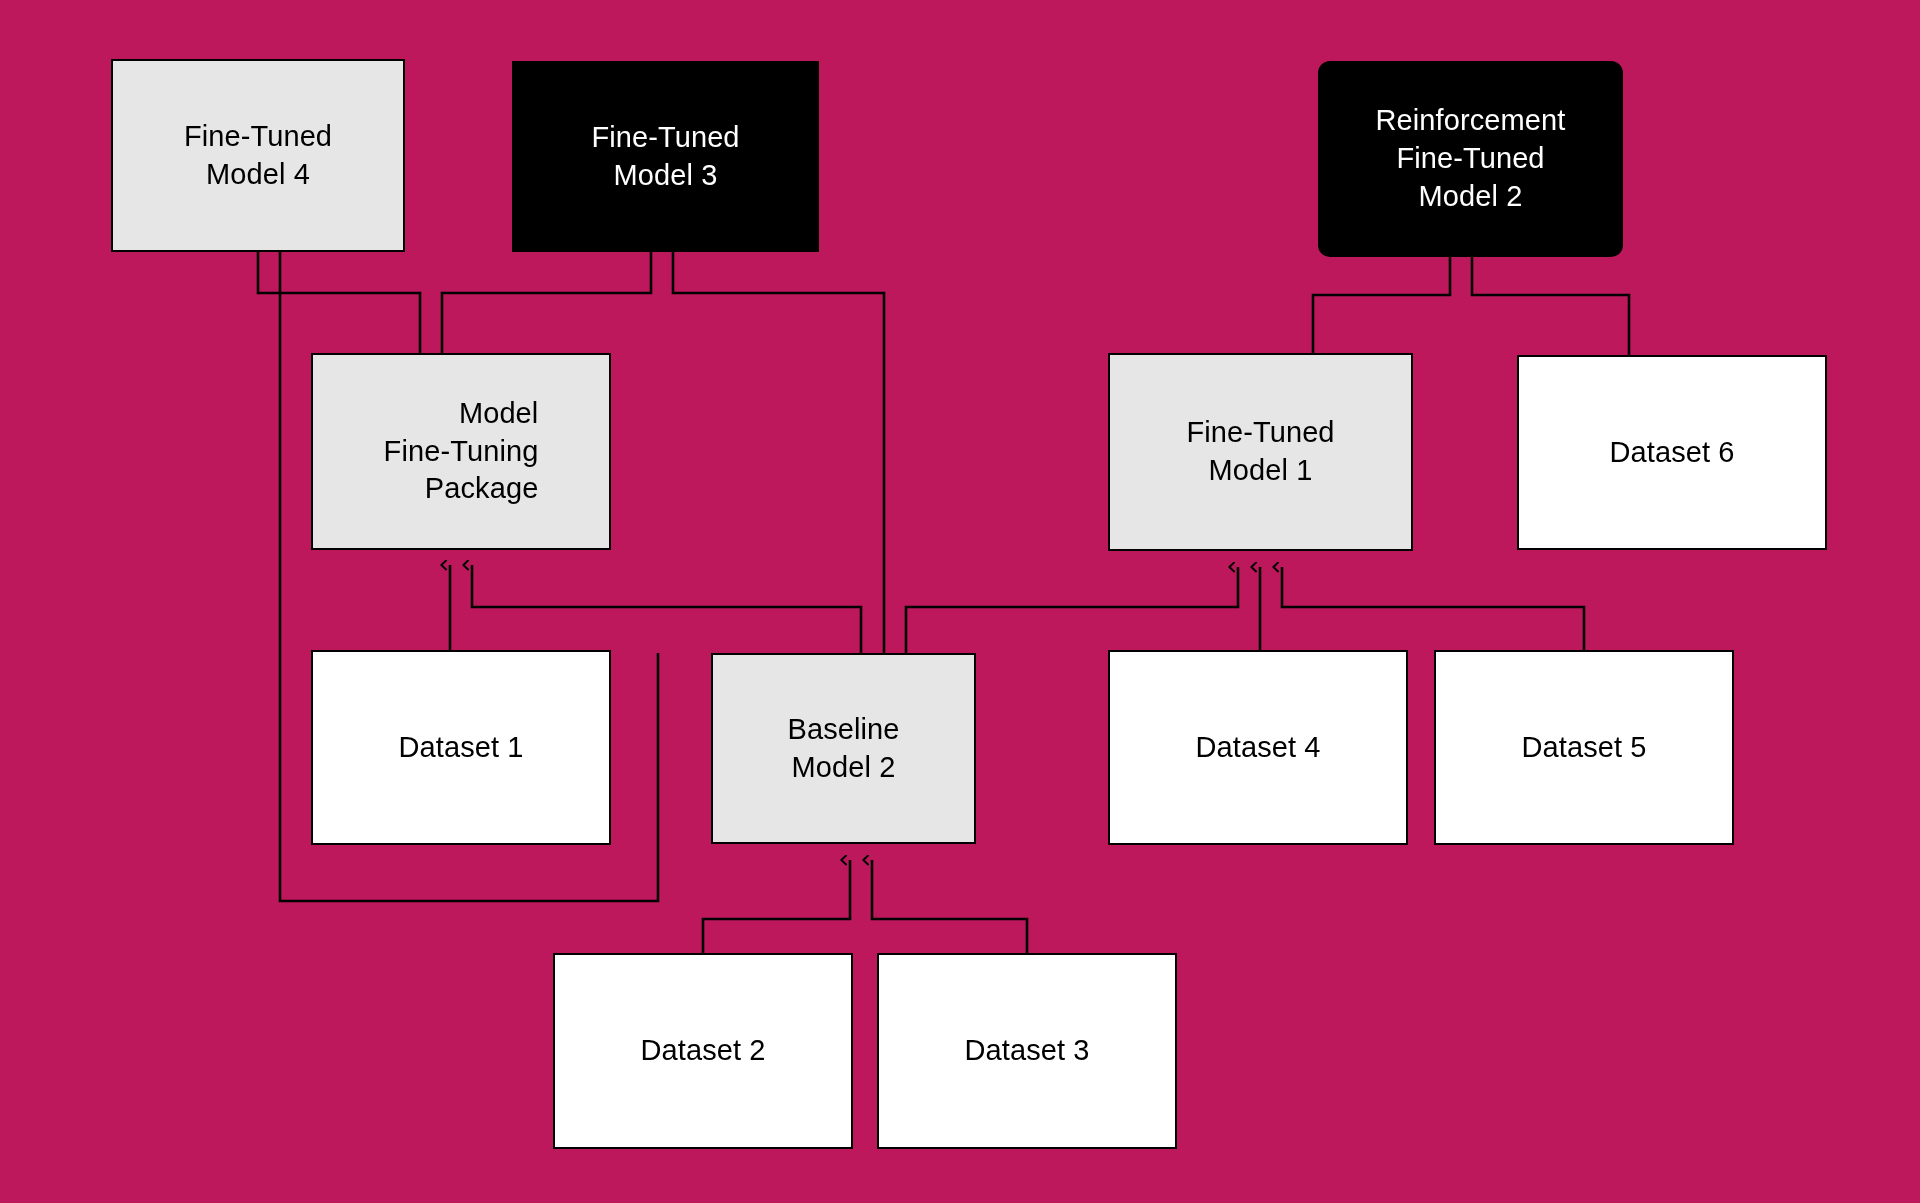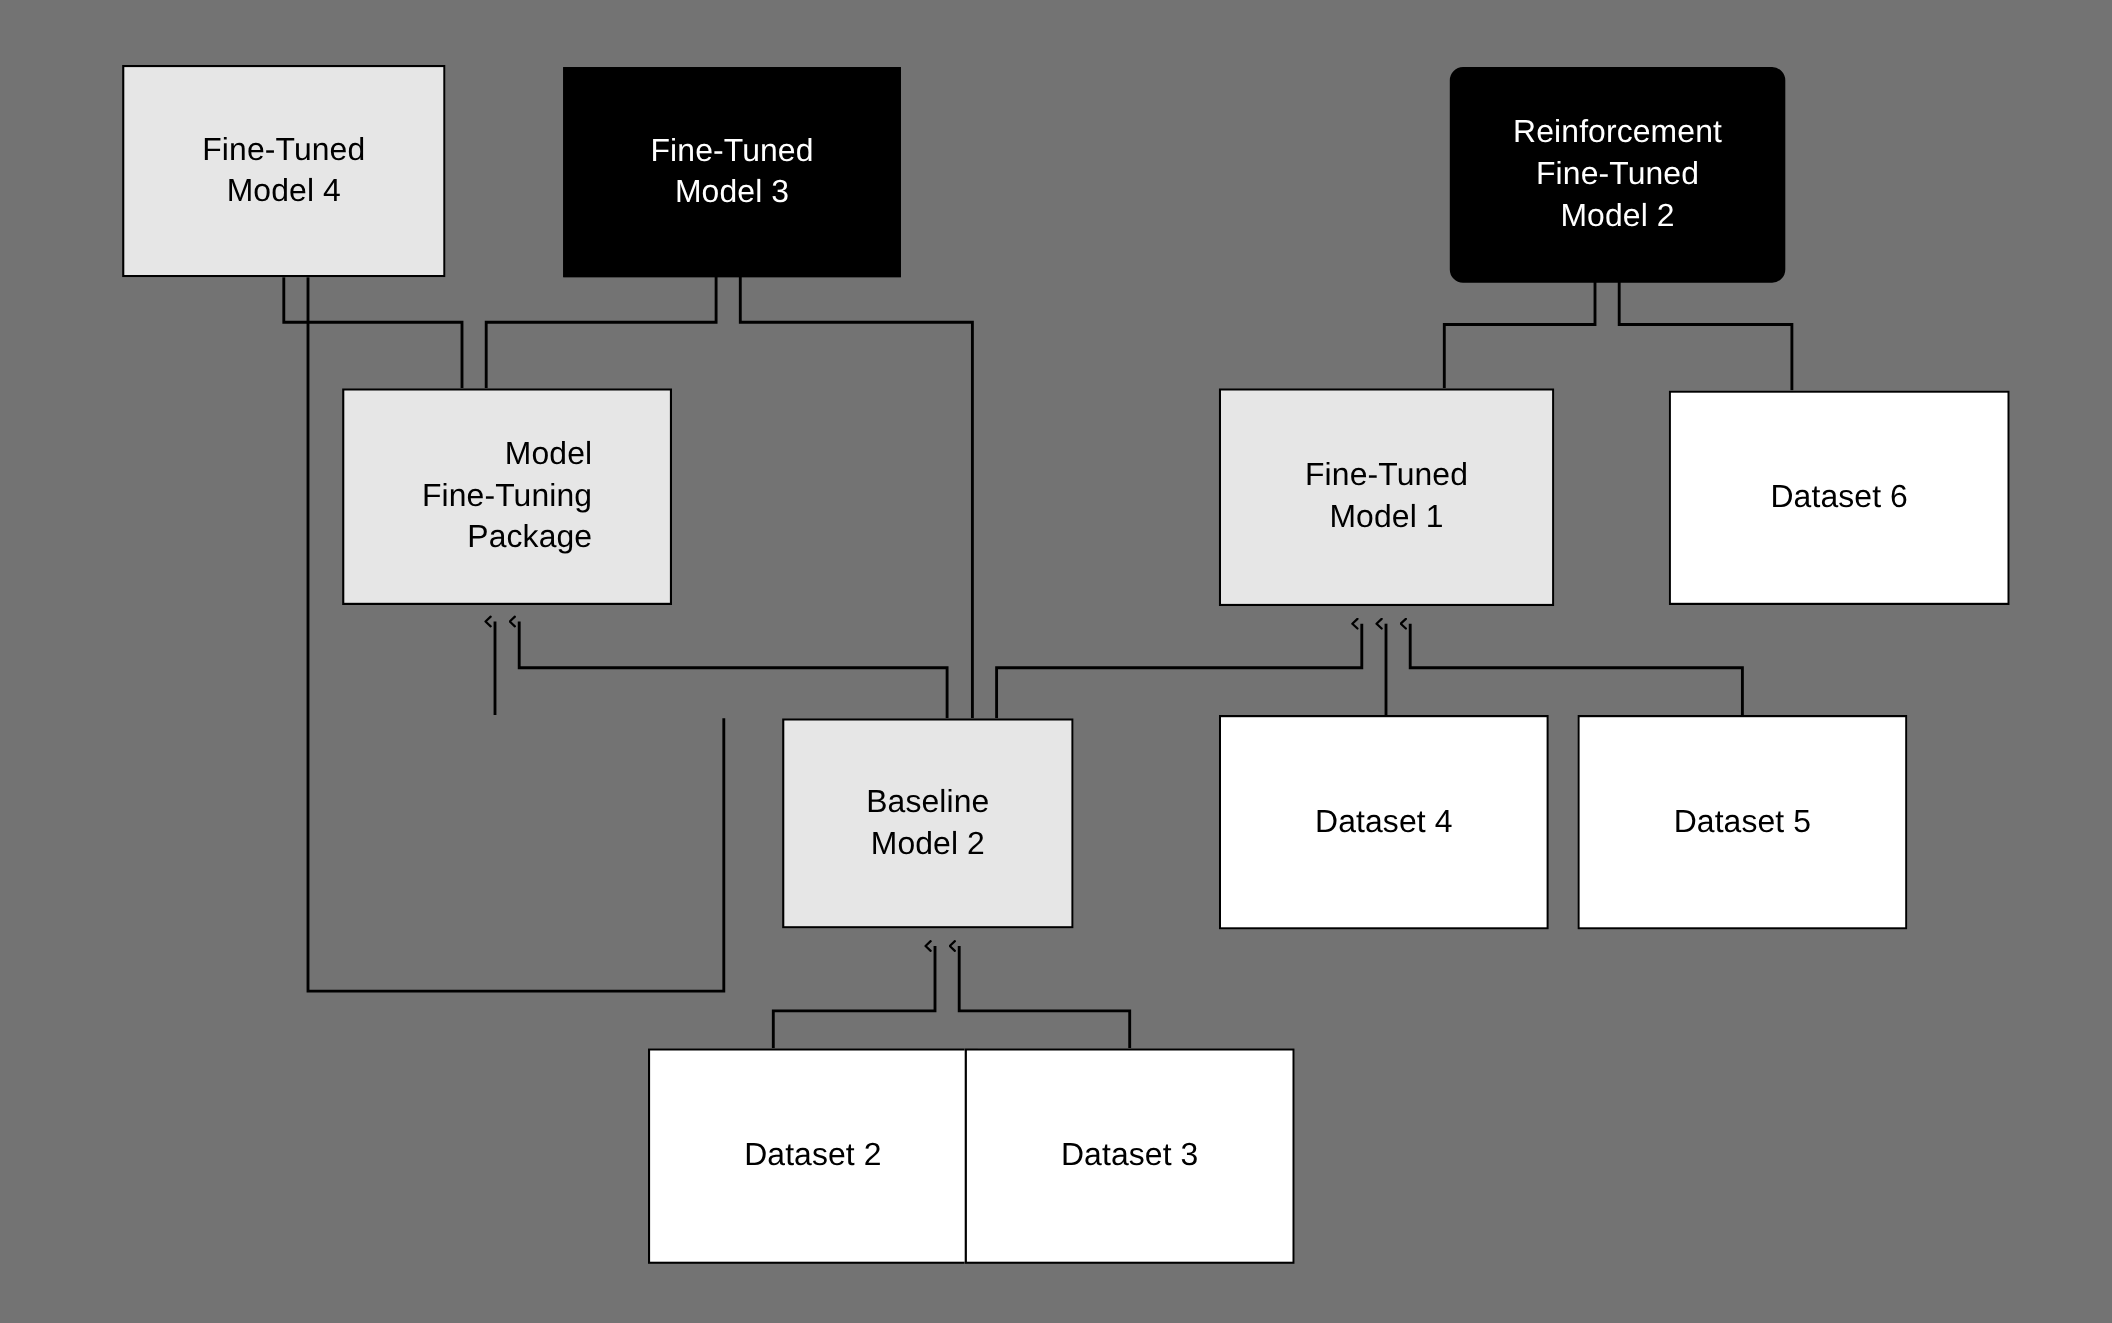--- a/index.html
+++ b/index.html
@@ -7,21 +7,21 @@
     padding: 0;
     background: #ffffff;
   }
   body {
     font-family: "Liberation Sans", "DejaVu Sans", sans-serif;
   }
   #canvas {
     position: relative;
     width: 1920px;
     height: 1203px;
-    background: #737373;
+    background: #be185d;
     overflow: hidden;
   }
   #wires {
     position: absolute;
     left: 0;
     top: 0;
     width: 1920px;
     height: 1203px;
     pointer-events: none;
   }
@@ -109,35 +109,38 @@
 
   <div class="node shaded" style="left:1108px; top:353px; width:305px; height:198px;">
     <span class="label">Fine-Tuned
 Model 1</span>
   </div>
 
   <div class="node" style="left:1517px; top:355px; width:310px; height:195px;">
     <span class="label">Dataset 6</span>
   </div>
 
+  <div class="node" style="left:311px; top:650px; width:300px; height:195px;">
+    <span class="label">Dataset 1</span>
+  </div>
 
   <div class="node shaded" style="left:711px; top:653px; width:265px; height:191px;">
     <span class="label">Baseline
 Model 2</span>
   </div>
 
   <div class="node" style="left:1108px; top:650px; width:300px; height:195px;text-align:center;">
     <span class="label">Dataset 4</span>
   </div>
 
   <div class="node" style="left:1434px; top:650px; width:300px; height:195px;">
     <span class="label">Dataset 5</span>
   </div>
 
-  <div class="node" style="left:553px; top:953px; width:300px; height:196px;margin-left:36px;">
+  <div class="node" style="left:553px; top:953px; width:300px; height:196px;">
     <span class="label">Dataset 2</span>
   </div>
 
   <div class="node" style="left:877px; top:953px; width:300px; height:196px;">
     <span class="label">Dataset 3</span>
   </div>
 
 </div>
 
 </body></html>

